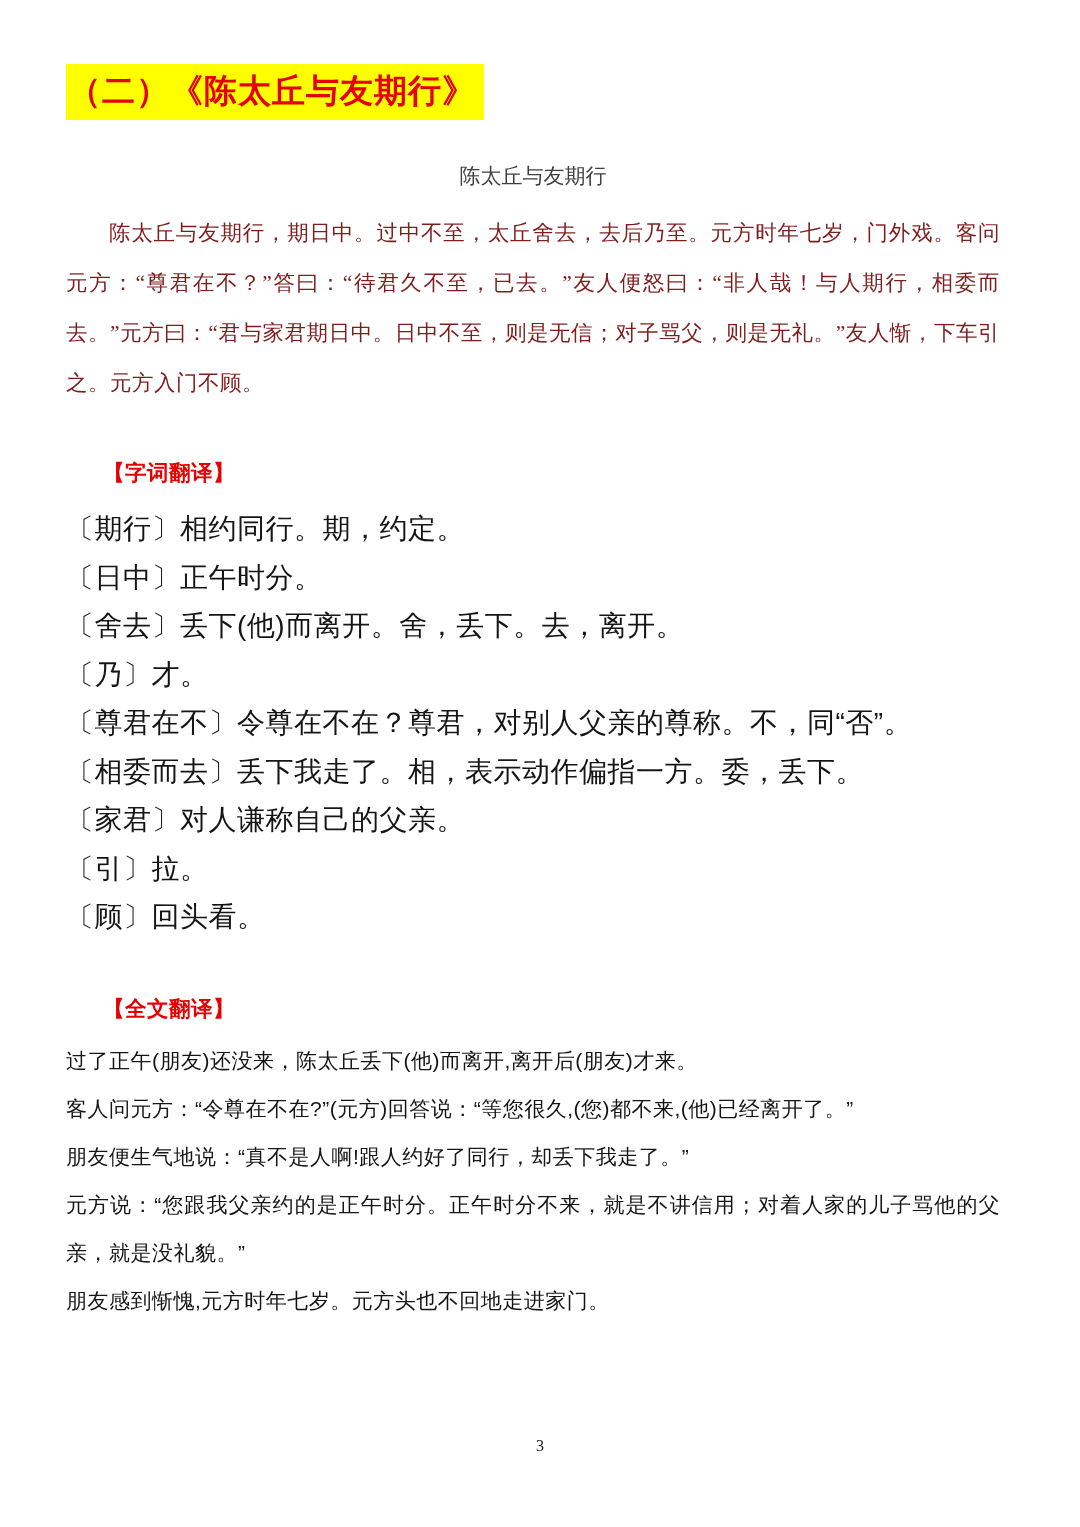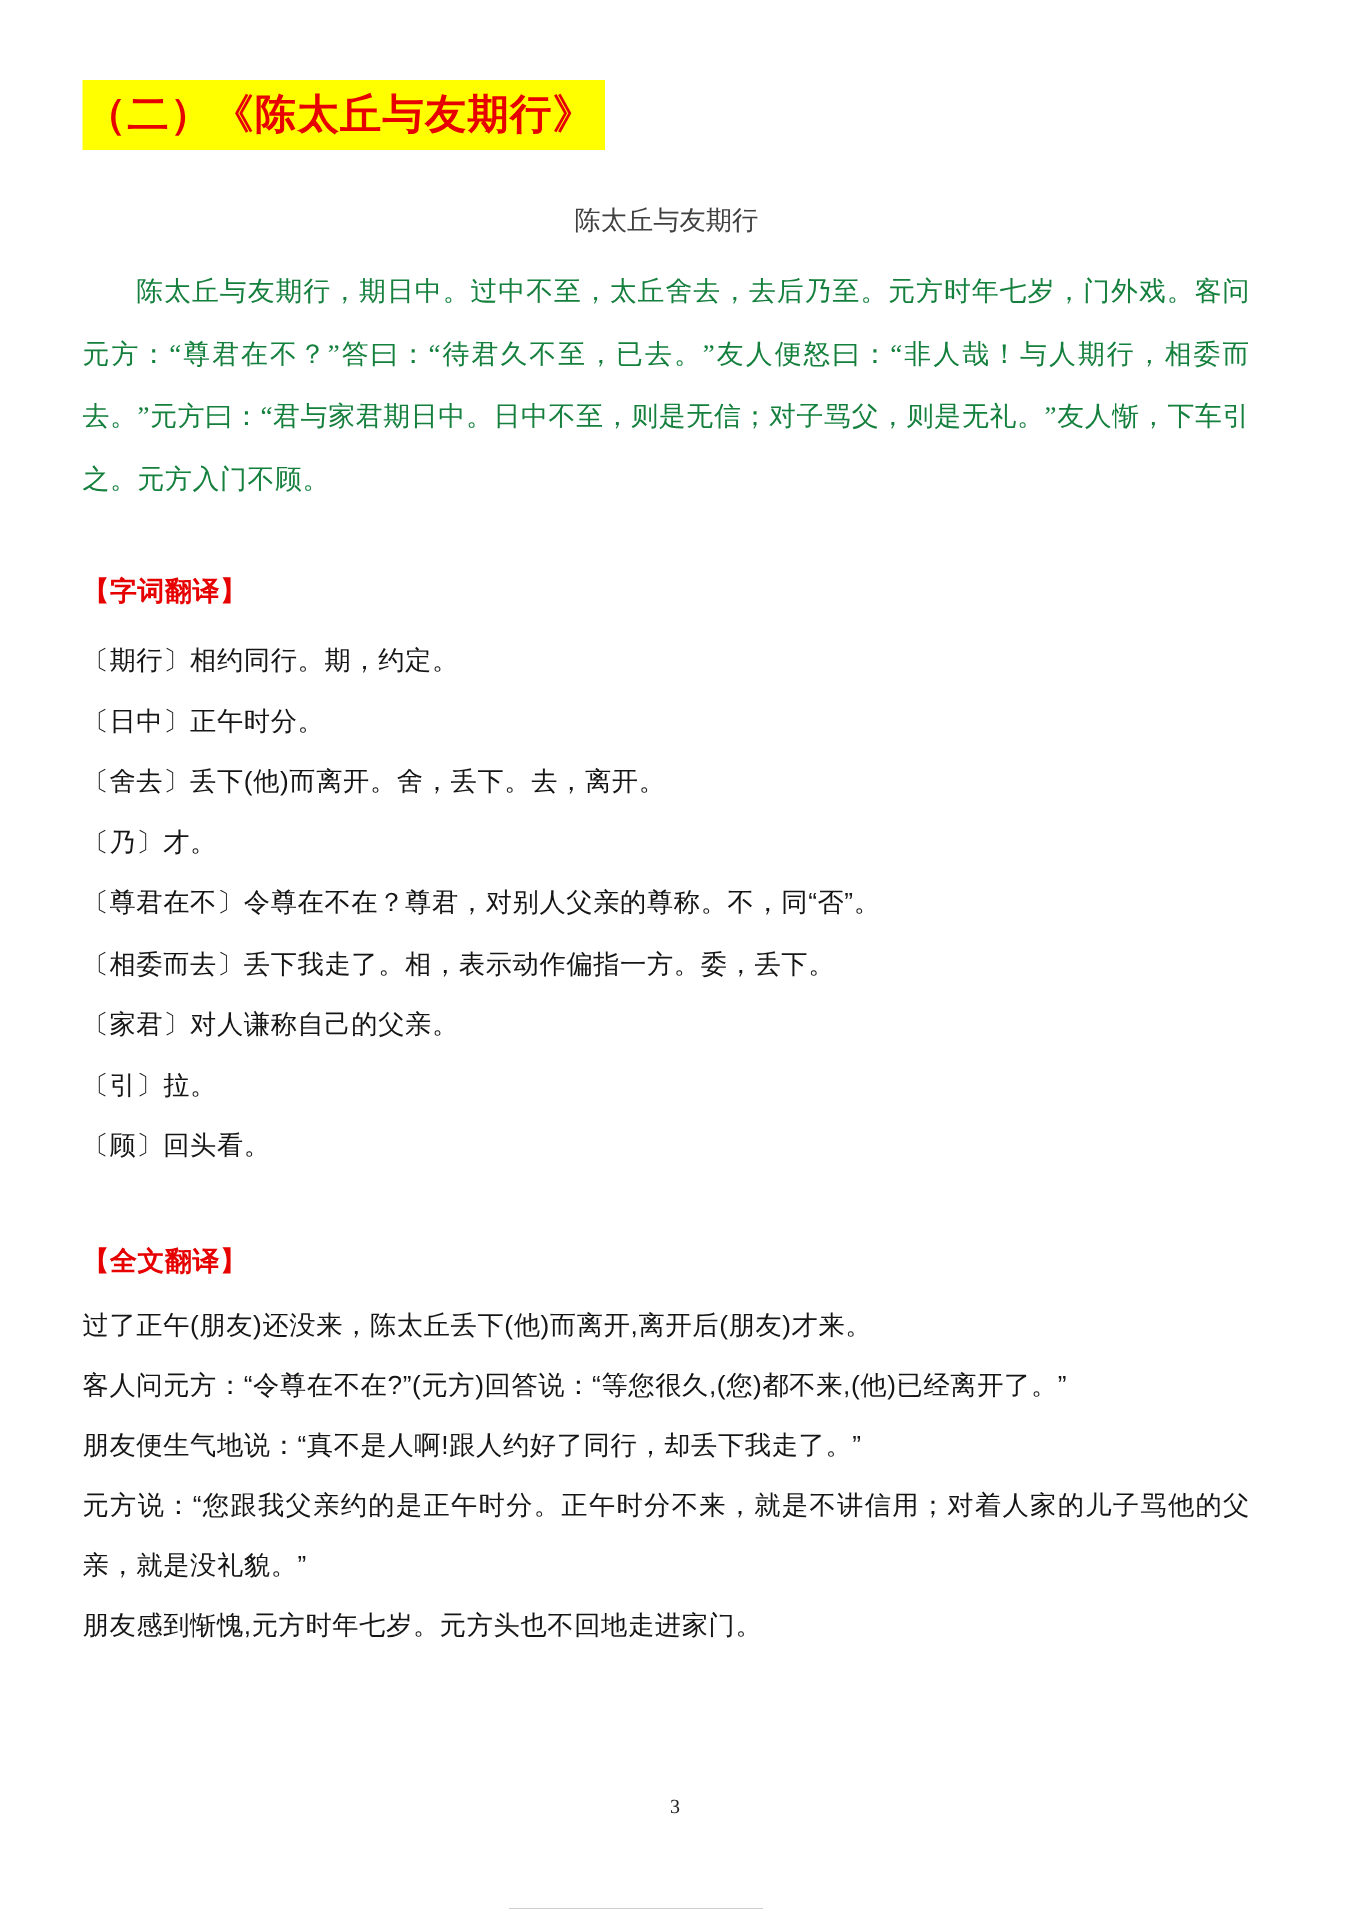--- a/index.html
+++ b/index.html
@@ -32,35 +32,36 @@
     text-align: center;
     font-size: 21px;
     margin-bottom: 18px;
     color: #404040;
   }
   .body-text {
     font-size: 21.5px;
     line-height: 50px;
     text-align: justify;
     text-indent: 2em;
-    color: #15803d;
+    color: #7f1d1d;
     letter-spacing: 0.5px;
   }
   .section-header {
     font-family: Liberation Sans, sans-serif;
     font-size: 21.5px;
     font-weight: bold;
     color: #e60000;
     margin-top: 50px;
     margin-bottom: 18px;
     letter-spacing: 0.5px;
+    margin-left: 37px;
   }
   .glossary p {
     font-family: "Liberation Sans", "DejaVu Sans", sans-serif;
-    font-size: 21px;
+    font-size: 28px;
     line-height: 48.5px;
     color: #151515;
     letter-spacing: 0.5px;
   }
   .section-header.second {
     margin-top: 52px;
     margin-bottom: 14px;
   }
   .translation p {
     font-family: "Liberation Sans", "DejaVu Sans", sans-serif;

